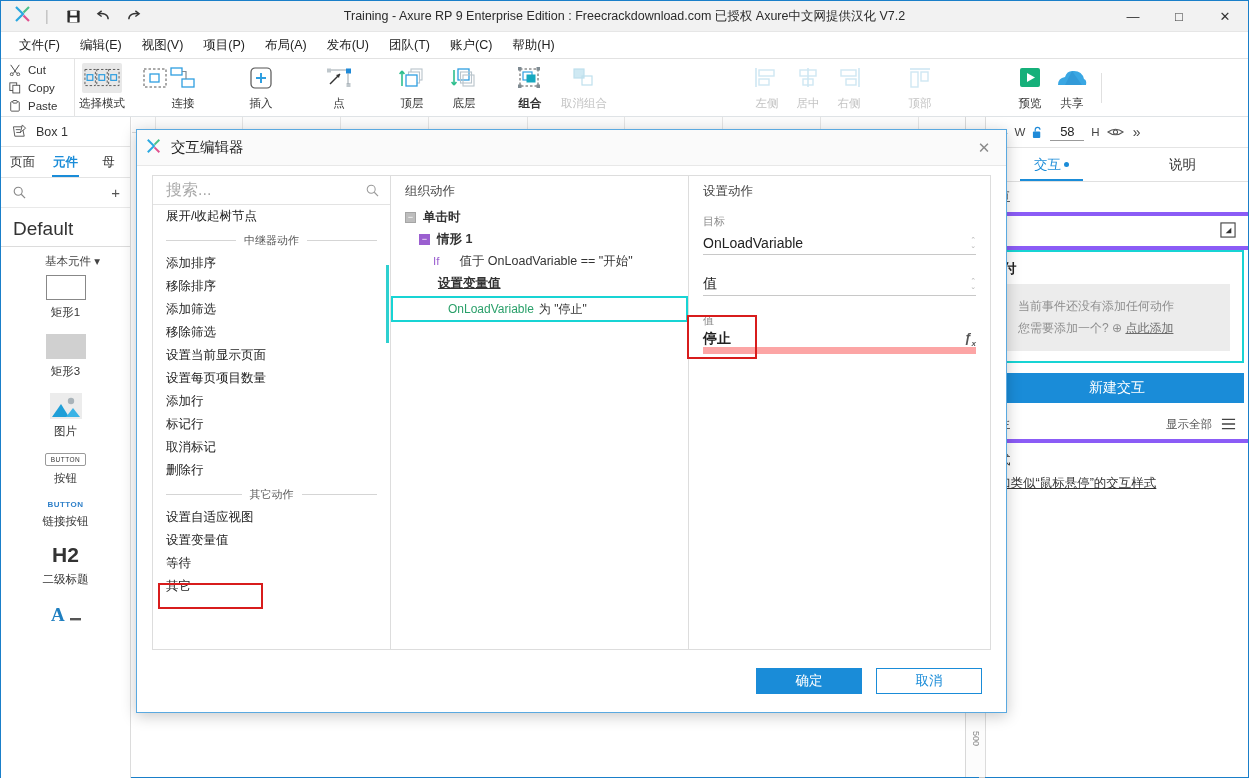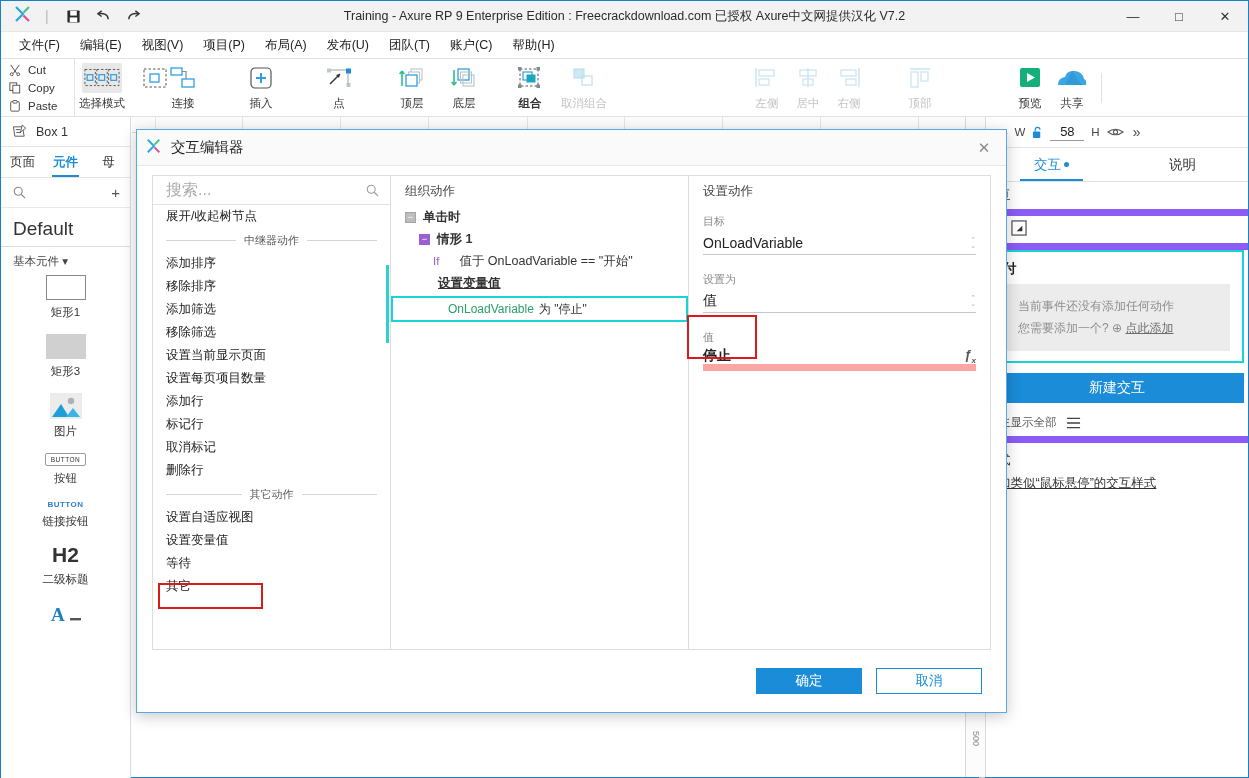--- a/index.html
+++ b/index.html
@@ -79,21 +79,21 @@
 
   
   .lsb { position: absolute; left: 0; top: 116px; width: 130px; height: 661px; background: #fff; border-right: 1px solid #dcdcdc; }
   .lsb-box1 { height: 30px; display: flex; align-items: center; gap: 9px; padding-left: 11px; border-bottom: 1px solid #e4e4e4; font-size: 12.5px; }
   .lsb-tabs { height: 31px; display: flex; align-items: stretch; border-bottom: 1px solid #e4e4e4; font-size: 12.5px; }
   .lsb-tab { flex: 1; display: flex; align-items: center; justify-content: center; color: #333; position: relative; }
   .lsb-tab.active { color: #1a8cd8; font-weight: bold; }
   .lsb-tab.active::after { content:""; position:absolute; bottom:0; left:8px; right:8px; height:2.5px; background:#1a8cd8; }
   .lsb-search { height: 30px; display: flex; align-items: center; justify-content: space-between; padding: 0 10px 0 12px; border-bottom: 1px solid #e9e9e9; }
   .lsb-default { padding: 10px 12px 6px; font-size: 19px; color: #333; border-bottom: 1px solid #dcdcdc; }
-  .lsb-grp { padding: 7px 12px 2px; font-size: 11.5px; color: #444; }
+  .lsb-grp { padding: 7px 12px 2px; font-size: 11.5px; color: #444; margin-left: 32px; }
   .lsb-items { padding-top: 4px; }
   .lsb-item { display: flex; flex-direction: column; align-items: center; gap: 5px; margin-bottom: 14px; font-size: 11.5px; color: #333; }
   .thumb-rect { width: 40px; height: 25px; border: 1px solid #888; background: #fff; }
   .thumb-rect.gray { background: #d0d0d0; border-color: #d0d0d0; }
   .thumb-img { width: 32px; height: 26px; background: #ececec; position: relative; overflow: hidden; }
   .thumb-btn { border: 1px solid #9a9a9a; border-radius: 2px; font-size: 6.5px; padding: 2px 5px; letter-spacing: .5px; color: #333; }
   .thumb-lbtn { font-size: 8px; font-weight: bold; color: #2f80c9; letter-spacing: .5px; }
   .thumb-h2 { font-size: 21px; font-weight: bold; color: #333; }
 
   
@@ -107,21 +107,21 @@
 
   
   .rsb { position: absolute; right: 0; top: 116px; width: 263px; bottom: 0; background: #fff; border-left: 1px solid #dcdcdc; }
   .rsb-wh { height: 31px; display: flex; align-items: center; gap: 7px; padding: 0 10px; font-size: 11.5px; color: #444; border-bottom: 1px solid #e4e4e4; }
   .wh-val { border-bottom: 1px solid #9a9a9a; min-width: 34px; text-align: center; font-size: 13px; color: #222; padding-bottom: 1px; }
   .rsb-tabs { height: 34px; display: flex; border-bottom: 1px solid #e0e0e0; font-size: 13.5px; }
   .rsb-tab { flex: 1; display: flex; align-items: center; justify-content: center; position: relative; color: #333; gap: 3px;}
   .rsb-tab.active { color: #1a8cd8; }
   .rsb-tab.active::after { content:""; position:absolute; bottom:0; left:26%; right:26%; height:2.5px; background:#1a8cd8; }
   .dot { width: 5px; height: 5px; border-radius: 50%; background: #1a8cd8; display:inline-block; }
-  .rsb-row { height: 34px; display: flex; align-items: center; padding: 0 12px; font-size: 12.5px; border-bottom: 7px solid #8b5cf6; color: #333; justify-content: flex-start;}
+  .rsb-row { height: 34px; display: flex; align-items: center; padding: 0 12px; font-size: 12.5px; border-bottom: 4px solid #8b5cf6; color: #333; justify-content: space-between;}
   .evt-card { margin: 0 4px; border: 2px solid #18d4d4; background: #fff; }
   .evt-title { padding: 8px 11px 6px; font-size: 13.5px; font-weight: bold; color: #222; }
   .evt-empty { background: #ececec; margin: 0 12px 10px; padding: 12px 14px; font-size: 12px; color: #8e8e8e; line-height: 1.8; }
   .lnk { color: #6c6c6c; text-decoration: underline; }
   .btn-primary-full { margin: 10px 4px 0; height: 30px; background: #1a8cd8; color: #fff; font-size: 14px; display: flex; align-items: center; justify-content: center; }
   .rsb-sub { padding: 9px 12px 4px; font-size: 12.5px; color: #333; }
   .rsb-link { padding: 2px 12px 10px; font-size: 12.5px; color: #333; text-decoration: underline; }
   .showall { font-size: 11.5px; color: #555; display: flex; align-items: center; gap: 9px; }
 
   
@@ -692,21 +692,20 @@
           <div class="fld-inp">
             <span>OnLoadVariable</span>
             <span class="spin">
                 <span>⌃</span>
                 <span>⌄</span>
               </span>
           </div>
         </div>
 
         <div class="fld" style="margin-top:17px">
-          <div class="fld-lbl">设置为</div>
           <div class="fld-inp">
             <span>值</span>
             <span class="spin">
                 <span>⌃</span>
                 <span>⌄</span>
               </span>
           </div>
         </div>
 
         <div class="fld" style="margin-top:17px">

